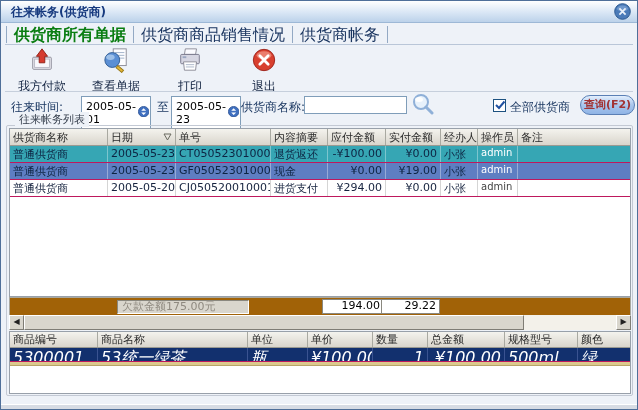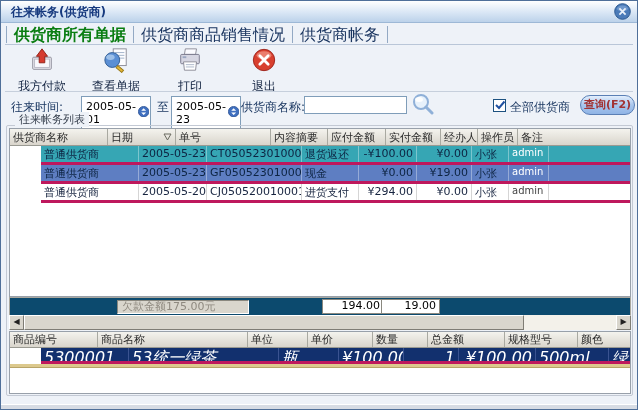--- a/index.html
+++ b/index.html
@@ -35,41 +35,41 @@
     color:#a23333;font-size:11px;font-weight:bold;text-align:center;line-height:18px;cursor:pointer;box-sizing:border-box;}
   
   .groupbox{position:absolute;left:5px;top:124px;width:627px;height:271px;border:1px solid #c3c9d4;border-radius:2px;box-sizing:border-box;}
   .grouplabel{position:absolute;left:14px;top:111px;background:#eef2f8;padding:0 4px;font-size:11px;color:#38414f;}
   
   .grid{position:absolute;left:8px;width:622px;background:#fff;border:1px solid #98a0aa;box-sizing:border-box;overflow:hidden;}
   .grid1{top:127px;height:169px;}
   .grid2{top:330px;height:63px;}
   .hrow{display:flex;background:linear-gradient(#f4f3ee,#d9d5cc);border-bottom:1px solid #9a9a92;}
   .hcell{font-size:11px;color:#2a2a2a;padding:1px 3px;border-right:1px solid #a9a9a1;white-space:nowrap;overflow:hidden;box-sizing:border-box;display:flex;align-items:center;}
-  .drow{display:flex;height:16px;border-bottom:3px solid #be185d;margin-left:31px;}
+  .drow{display:flex;height:16px;border-bottom:1px solid #be185d;}
   .dcell{font-size:11px;color:#16233f;padding:1px 3px;border-right:1px solid #d5d5d5;white-space:nowrap;overflow:hidden;box-sizing:border-box;}
   .num{text-align:right;}
   .row-teal{background:#36a6b4;}
   .row-blue{background:#5e7ec2;}
   .row-teal .dcell,.row-blue .dcell{border-right-color:rgba(255,255,255,.35);color:#0d2442;}
   .row-teal .op,.row-blue .op{color:#fff;font-size:10px;}
   .op{font-size:10px;color:#444;}
   .sortico{margin-left:auto;}
   
   .c1{width:98px}.c2{width:68px}.c3{width:95px}.c4{width:57px}.c5{width:58px}.c6{width:55px}.c7{width:37px}.c8{width:40px}.c9{flex:1;border-right:none;}
   
   .b1{width:88px}.b2{width:150px}.b3{width:60px}.b4{width:65px}.b5{width:55px}.b6{width:77px}.b7{width:73px}.b8{flex:1;border-right:none;}
   .grid2 .hrow{height:15px;}
   .grid2 .drow{height:13px;}
   .grid2 .dcell{font-size:16px;padding:0 3px;font-style:italic;}
   .row-sel{background:#12306e;}
   .row-sel .dcell{color:#fff;border-right-color:#3a5391;}
   .tanline{height:3px;background:#dcc98d;border-bottom:1px solid #b8a468;}
   
-  .summary{position:absolute;left:8px;top:296px;width:622px;height:24px;background:#0c4a6e;border:1px solid #aaa89f;box-sizing:border-box;}
+  .summary{position:absolute;left:8px;top:296px;width:622px;height:24px;background:#a16207;border:1px solid #aaa89f;box-sizing:border-box;}
   .debtbox{position:absolute;left:107px;top:2px;width:126px;height:12px;background:#d9d6cd;
     border:1px solid;border-color:#8a887f #ffffff #ffffff #8a887f;font-size:11px;color:#8f8a80;padding-left:4px;line-height:11px;}
   .sumbox{position:absolute;top:1px;height:13px;background:#fff;border:1px solid #8a887f;font-size:11px;color:#000;text-align:right;padding-right:3px;line-height:12px;box-sizing:content-box;}
   .sum1{left:312px;width:57px;}
   .sum2{left:371px;width:54px;}
   
   .hscroll{position:absolute;left:8px;top:314px;width:622px;height:15px;background:#f3f1ea;}
   .sbtn{position:absolute;top:0;width:15px;height:15px;background:#d9d6cd;border:1px solid;border-color:#fff #7f7d75 #7f7d75 #fff;box-sizing:border-box;color:#222;font-size:8px;line-height:12px;text-align:center;cursor:pointer;}
   .sbtn.left{left:0;}
   .sbtn.right{right:0;}
@@ -240,21 +240,21 @@
       <div class="dcell c6 num">¥0.00</div>
       <div class="dcell c7">小张</div>
       <div class="dcell c8 op">admin</div>
       <div class="dcell c9"></div>
     </div>
   </div>
 
   <div class="summary">
     <div class="debtbox">欠款金额175.00元</div>
     <div class="sumbox sum1">194.00</div>
-    <div class="sumbox sum2">19.00</div>
+    <div class="sumbox sum2">29.22</div>
   </div>
 
   <div class="hscroll">
     <div class="sbtn left">◀</div>
     <div class="sthumb"></div>
     <div class="sbtn right">▶</div>
   </div>
 
   <div class="grid grid2">
     <div class="hrow">

